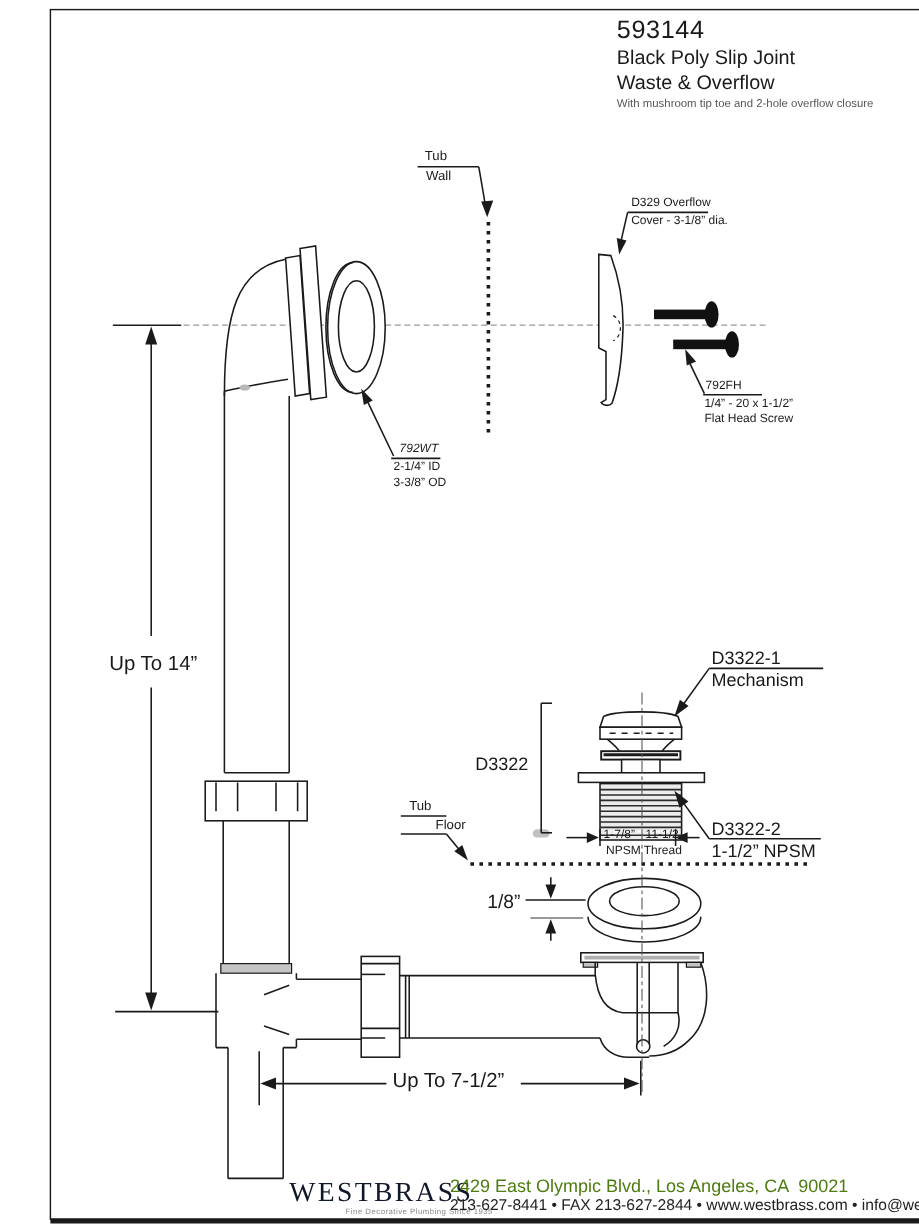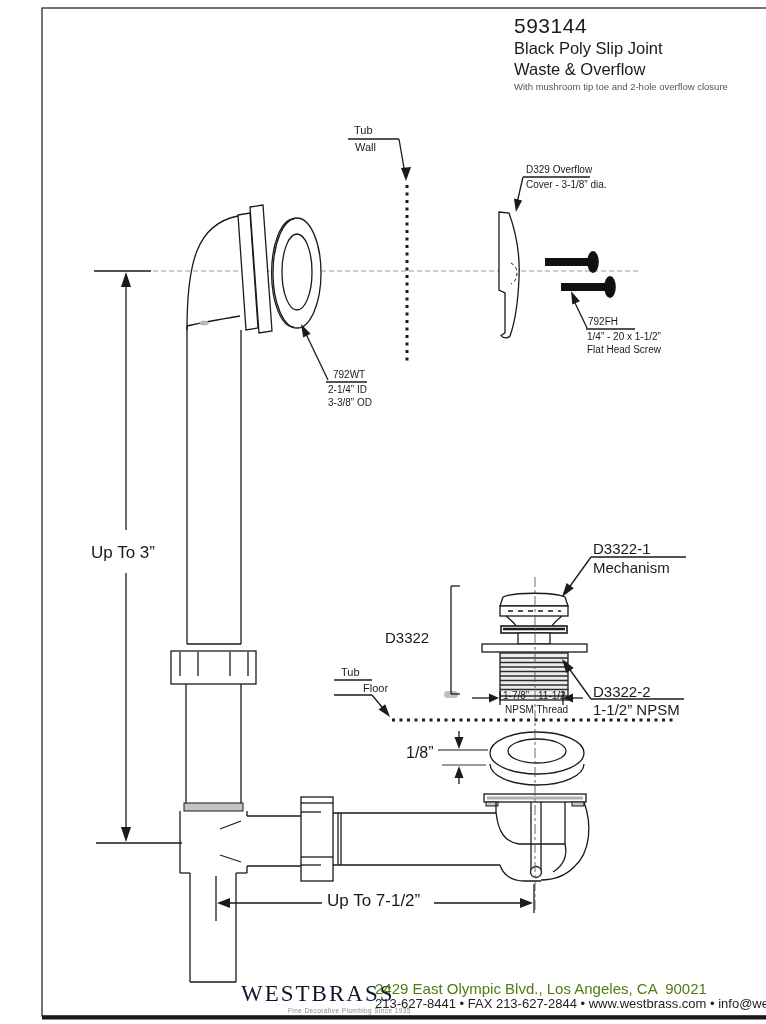--- a/index.html
+++ b/index.html
@@ -257,30 +257,30 @@
   <div class="lbl s11" style="left:320px;top:124px;">Tub</div>
   <div class="lbl s11" style="left:321px;top:141px;">Wall</div>
 
   <div class="lbl s10" style="left:492px;top:164px;text-align:right;">D329 Overflow</div>
   <div class="lbl s10" style="left:492px;top:179px;">Cover - 3-1/8” dia.</div>
 
   <div class="lbl s10" style="left:554px;top:316px;">792FH</div>
   <div class="lbl s10" style="left:553px;top:331px;">1/4” - 20 x 1-1/2”</div>
   <div class="lbl s10" style="left:553px;top:344px;">Flat Head Screw</div>
 
-  <div class="lbl s10" style="left:299px;top:369px;">792WT</div>
+  <div class="lbl s10" style="left:299px;top:369px;font-style:italic;">792WT</div>
   <div class="lbl s10" style="left:294px;top:384px;">2-1/4” ID</div>
   <div class="lbl s10" style="left:294px;top:397px;">3-3/8” OD</div>
 
-  <div class="lbl s17" style="left:57px;top:543px;">Up To 3”</div>
+  <div class="lbl s17" style="left:57px;top:543px;">Up To 14”</div>
 
   <div class="lbl s15" style="left:559px;top:540px;">D3322-1</div>
   <div class="lbl s15" style="left:559px;top:559px;">Mechanism</div>
 
-  <div class="lbl s15" style="left:351px;top:629px;">D3322</div>
+  <div class="lbl s15" style="left:362px;top:629px;">D3322</div>
 
   <div class="lbl s15" style="left:559px;top:683px;">D3322-2</div>
   <div class="lbl s15" style="left:559px;top:701px;">1-1/2” NPSM</div>
 
   <div class="lbl s9" style="left:469px;top:690px;">1-7/8”</div>
   <div class="lbl s9" style="left:504px;top:690px;">11-1/2</div>
   <div class="lbl s9" style="left:471px;top:704px;">NPSM Thread</div>
 
   <div class="lbl s11" style="left:307px;top:666px;">Tub</div>
   <div class="lbl s11" style="left:305px;top:682px;padding-left:24px;">Floor</div>

